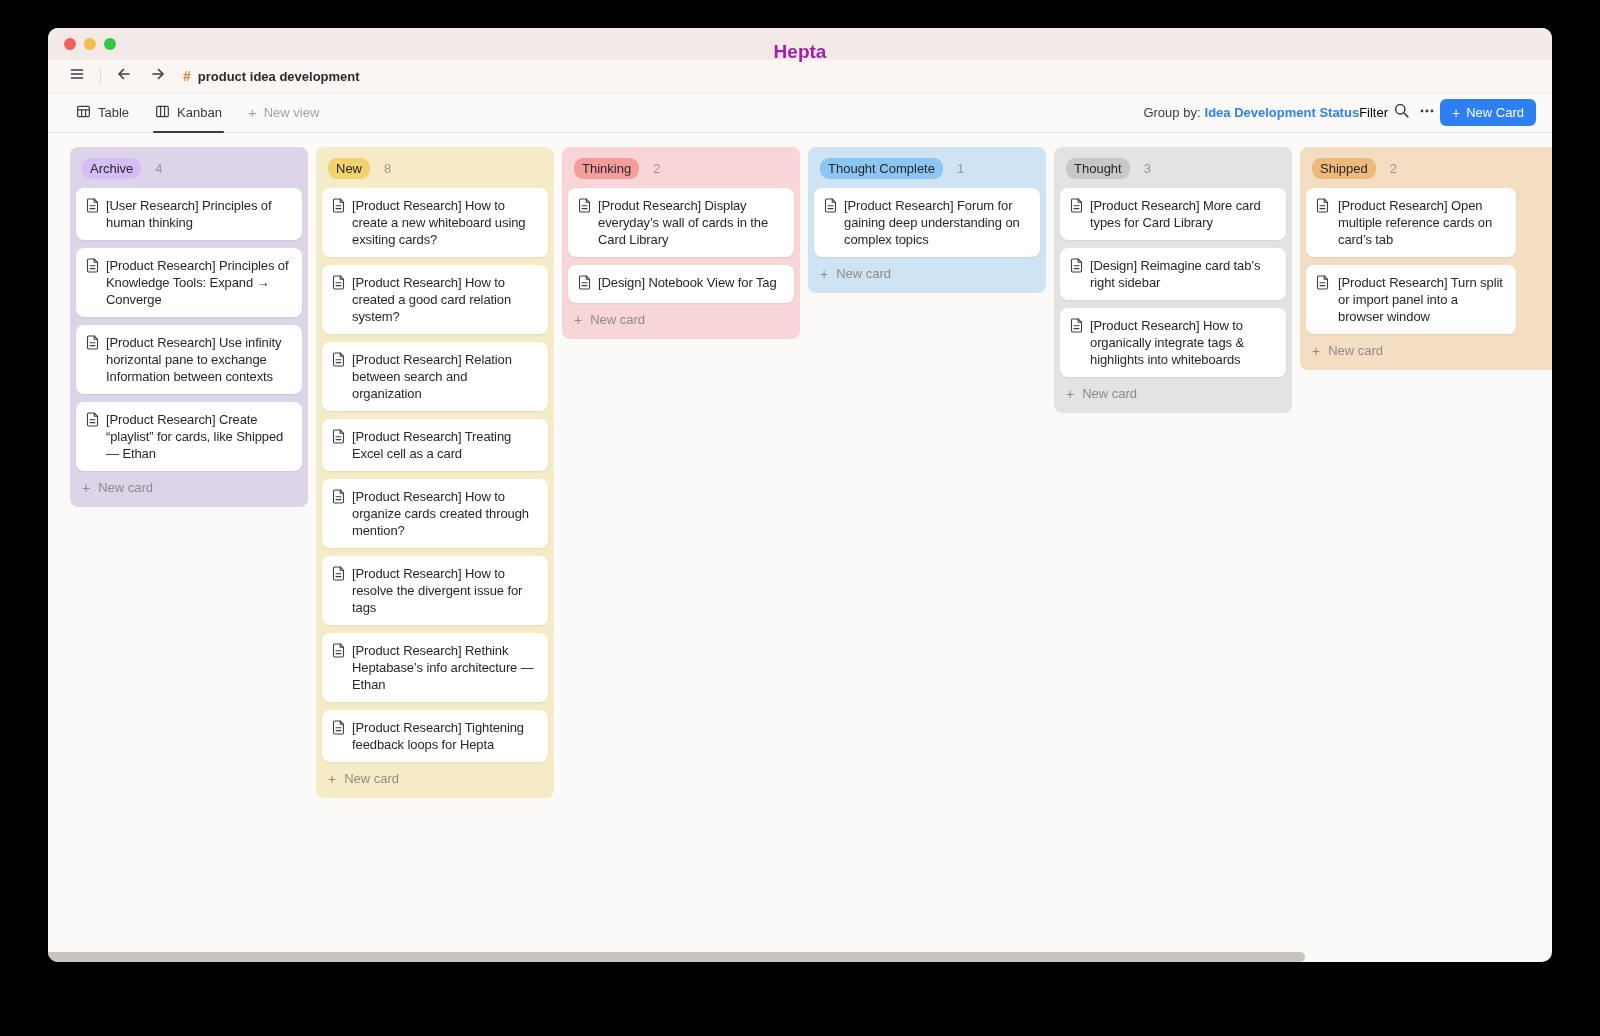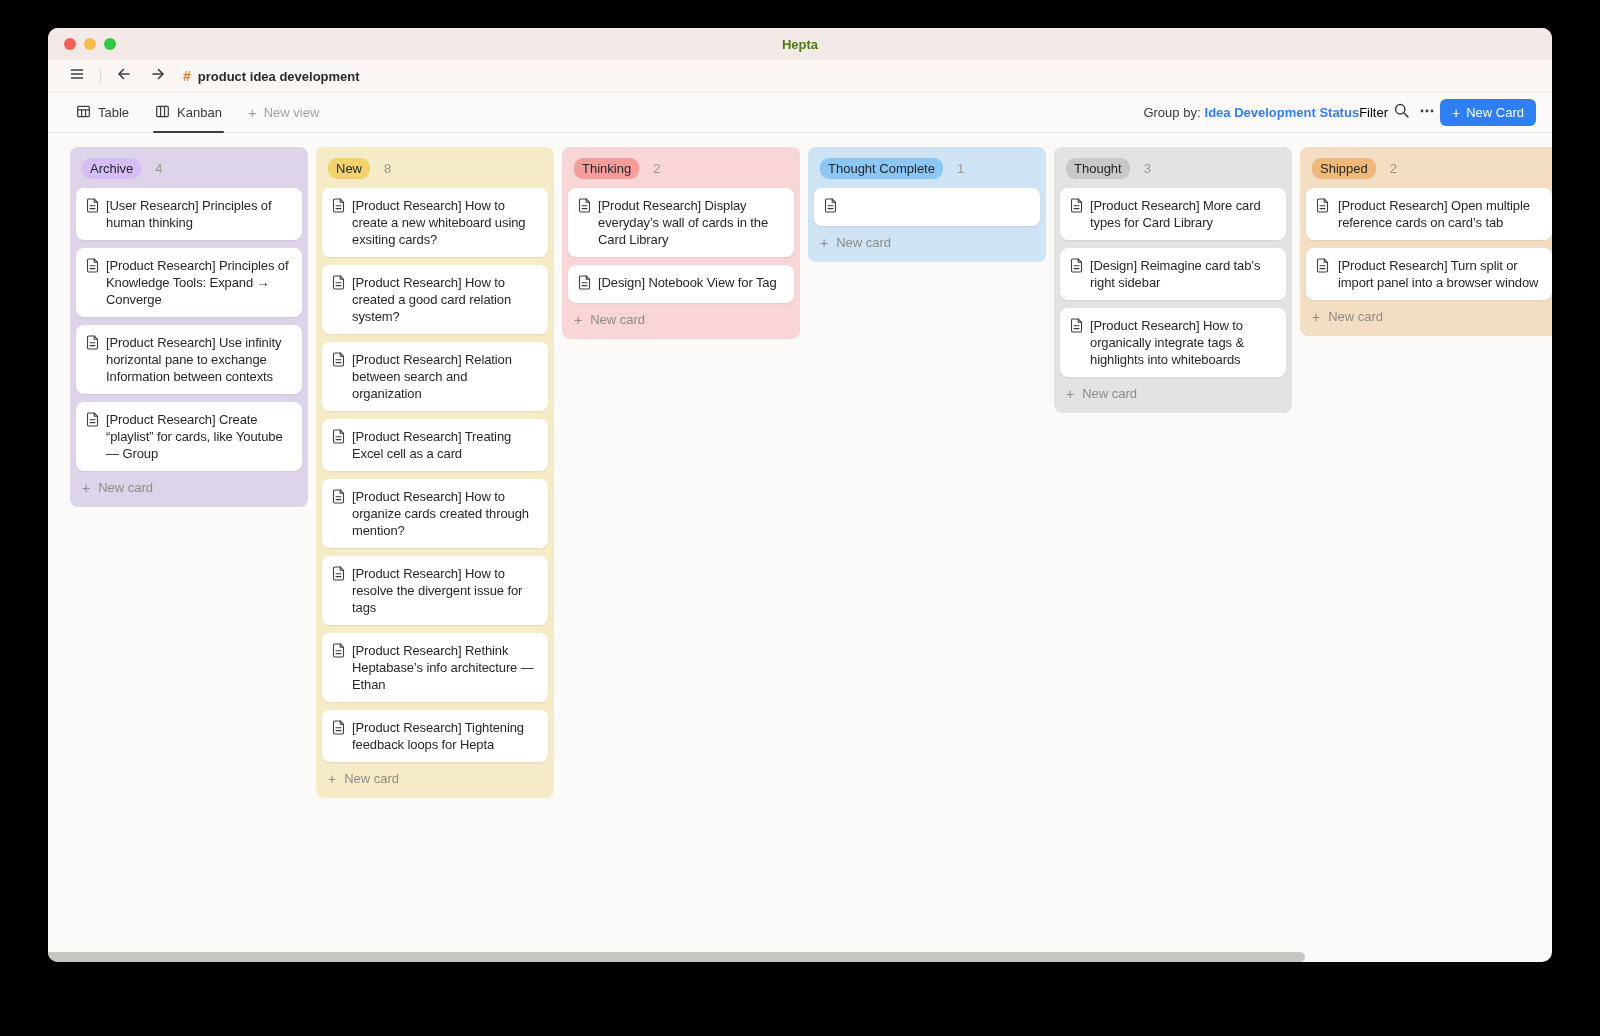--- a/index.html
+++ b/index.html
@@ -9,22 +9,22 @@
   .window { position:absolute; left:48px; top:28px; width:1504px; height:934px;
             background:#fbfaf9; border-radius:10px; overflow:hidden; display:flex; flex-direction:column; }
 
   
   .titlebar { height:32px; background:#f3eae8; position:relative; flex:none; }
   .traffic { position:absolute; left:16px; top:10px; display:flex; gap:8px; }
   .traffic span { width:12px; height:12px; border-radius:50%; display:block; }
   .dot-close { background:#f2605a; }
   .dot-min   { background:#f5bd4b; }
   .dot-zoom  { background:#33c748; }
-  .window-title { position:absolute; left:0; right:0; top:0; height:32px; display:flex;
-                  align-items:center; justify-content:center; font-size:13px; font-weight:700; color:#4d7c0f; }
+  .window-title { position:absolute; left:0; right:0; top:8px; height:32px; display:flex;
+                  align-items:center; justify-content:center; font-size:19px; font-weight:700; color:#a21caf; }
 
   
   .toolbar { height:33px; background:#f9f6f4; border-bottom:1px solid #eeebe8; display:flex;
              align-items:center; padding:0 16px; flex:none; }
   .icon-btn { width:26px; height:26px; display:flex; align-items:center; justify-content:center;
               border-radius:5px; cursor:pointer; color:#3e3e40; }
   .vdivider { width:1px; height:16px; background:#ddd9d5; margin:0 10px; }
   .nav-arrows { display:flex; gap:8px; }
   .breadcrumb { display:flex; align-items:center; gap:7px; margin-left:12px; font-size:13px;
                 font-weight:700; color:#2b2b2e; }
@@ -53,21 +53,21 @@
   
   .board { flex:1; overflow:hidden; padding:14px 0 0 22px; display:flex; gap:8px; align-items:flex-start; }
   .column { flex:none; width:238px; background:var(--col-bg); border-radius:8px; padding:6px; }
   .column.clipped { width:270px; }
   .col-header { display:flex; align-items:center; gap:14px; padding:5px 6px 9px; }
   .badge { background:var(--badge-bg); border-radius:9px; padding:3px 8px; font-size:13px; color:#26262a; }
   .count { font-size:13px; color:#9b968f; }
   .cards { display:flex; flex-direction:column; gap:8px; }
   .card { background:#fff; border-radius:8px; padding:9px 10px; display:flex; gap:7px;
           align-items:flex-start; box-shadow:0 1px 2px rgba(0,0,0,0.07); cursor:pointer; }
-  .column.clipped .card { width:246px; flex:none;gap:9px; }
+  .column.clipped .card { width:210px; flex:none;gap:9px; }
   .card-icon { flex:none; margin-top:1px; }
   .card-text { font-size:13px; line-height:17px; color:#28282b; letter-spacing:-0.1px; }
   .col-footer { display:flex; align-items:center; gap:8px; padding:9px 6px 6px; font-size:13px;
                 color:#8f8b86; cursor:pointer; }
   .col-footer .plus { font-size:14px; line-height:1; }
 
   
   .hscroll { position:absolute; left:0; bottom:0; width:1257px; height:10px; background:#c8c5c1;
              border-radius:0 5px 5px 0; cursor:pointer; }
 </style>
@@ -223,21 +223,21 @@
 
   <div class="card">
     <span class="card-icon">
       <svg width="13" height="15" viewBox="0 0 13 15" fill="none" stroke="#3e3e40" stroke-width="1.1" stroke-linejoin="round" stroke-linecap="round">
         <path d="M1.5 2.2 A1.2 1.2 0 0 1 2.7 1 H8.2 L11.5 4.3 V12.8 A1.2 1.2 0 0 1 10.3 14 H2.7 A1.2 1.2 0 0 1 1.5 12.8 Z"></path>
         <path d="M8.2 1 V4.3 H11.5"></path>
         <line x1="4" y1="7.8" x2="9" y2="7.8"></line>
         <line x1="4" y1="10.6" x2="9" y2="10.6"></line>
       </svg>
     </span>
-    <span class="card-text">[Product Research] Create “playlist” for cards, like Youtube — Group</span>
+    <span class="card-text">[Product Research] Create “playlist” for cards, like Shipped — Ethan</span>
   </div>
 </div>
     <div class="col-footer">
       <span class="plus">+</span>
       <span class="new-card-label">New card</span>
     </div>
   </div>
 
   <div class="column" style="--col-bg: #f5ecc7; --badge-bg: #f2d26c;">
     <div class="col-header">
@@ -391,20 +391,21 @@
     <div class="cards">
   <div class="card">
     <span class="card-icon">
       <svg width="13" height="15" viewBox="0 0 13 15" fill="none" stroke="#3e3e40" stroke-width="1.1" stroke-linejoin="round" stroke-linecap="round">
         <path d="M1.5 2.2 A1.2 1.2 0 0 1 2.7 1 H8.2 L11.5 4.3 V12.8 A1.2 1.2 0 0 1 10.3 14 H2.7 A1.2 1.2 0 0 1 1.5 12.8 Z"></path>
         <path d="M8.2 1 V4.3 H11.5"></path>
         <line x1="4" y1="7.8" x2="9" y2="7.8"></line>
         <line x1="4" y1="10.6" x2="9" y2="10.6"></line>
       </svg>
     </span>
+    <span class="card-text">[Product Research] Forum for gaining deep understanding on complex topics</span>
   </div>
 </div>
     <div class="col-footer">
       <span class="plus">+</span>
       <span class="new-card-label">New card</span>
     </div>
   </div>
 
   <div class="column" style="--col-bg: #e4e3e2; --badge-bg: #c9c8c6;">
     <div class="col-header">

